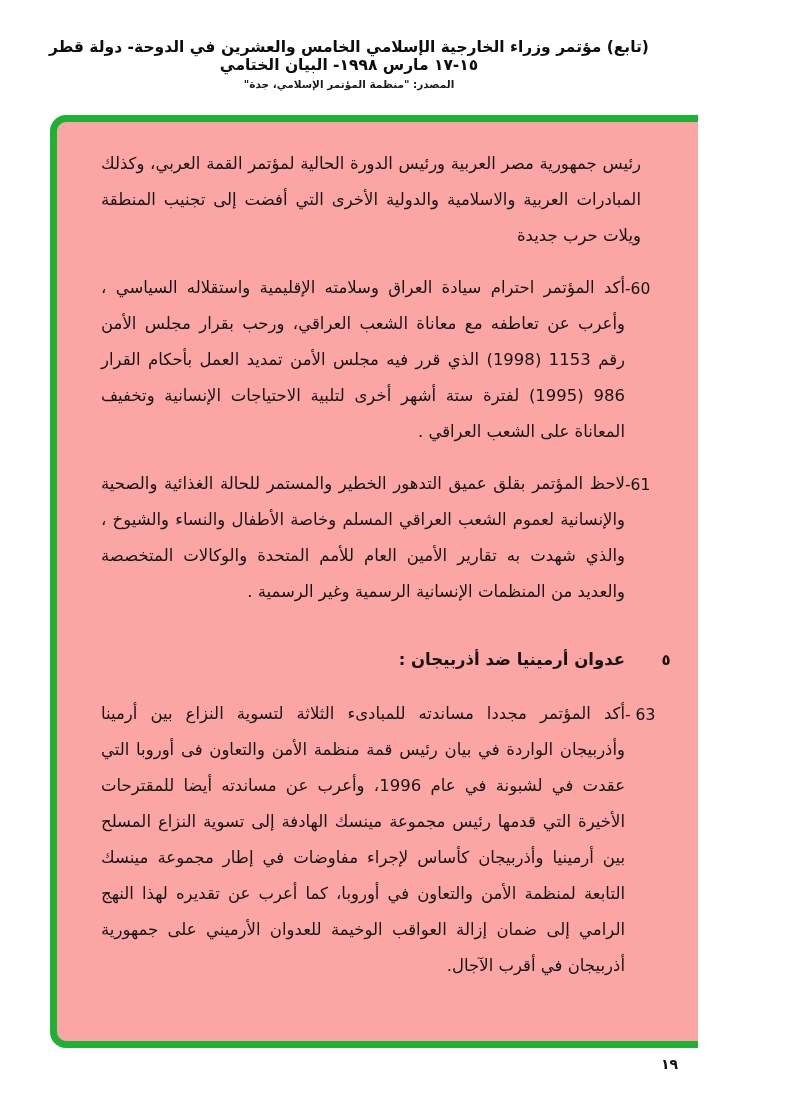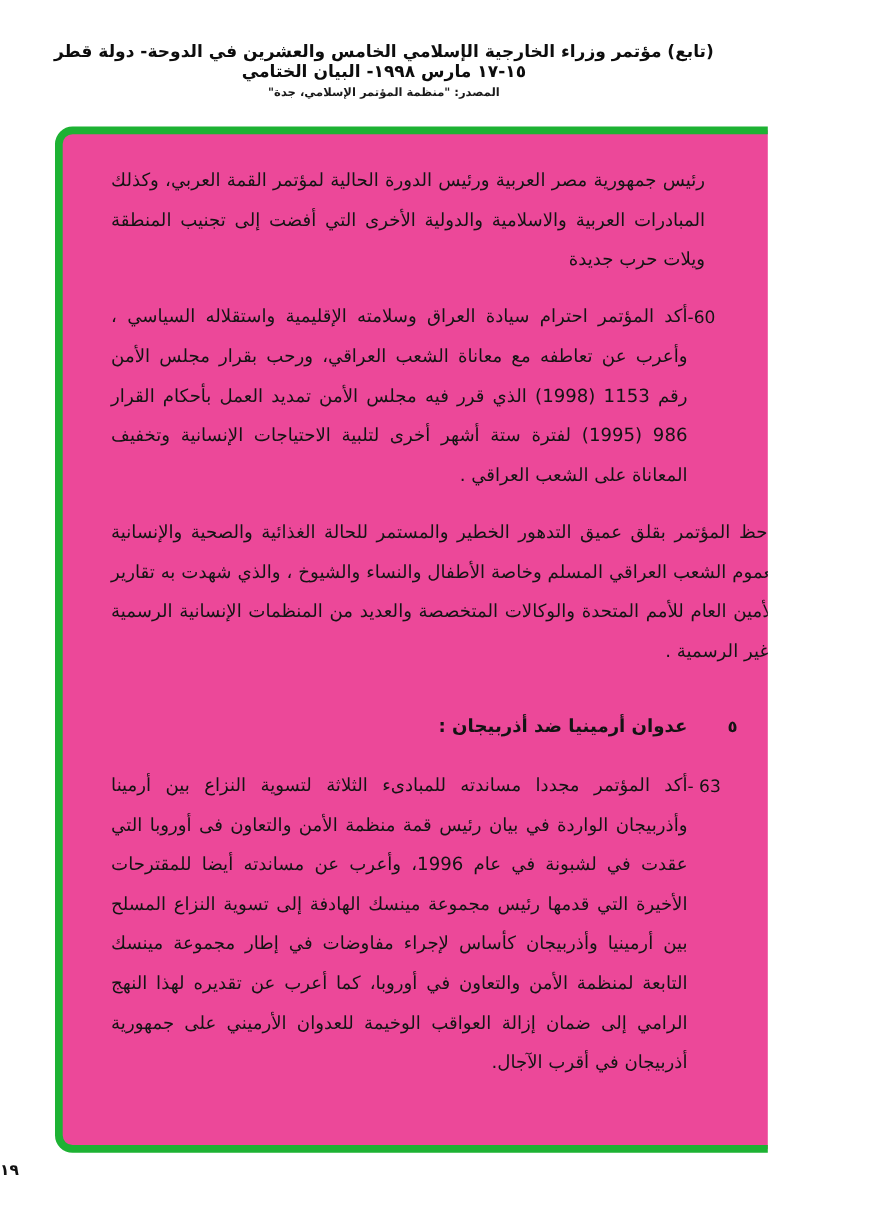--- a/index.html
+++ b/index.html
@@ -41,21 +41,21 @@
   }
   .frame {
     position: absolute;
     left: 50px;
     top: 115px;
     width: 690px;
     height: 933px;
     box-sizing: border-box;
     border: 7px solid #1db233;
     border-radius: 16px;
-    background: #ec4899;
+    background: #fca5a5;
   }
   .content {
     position: absolute;
     top: 24px;
     right: 26px;
     left: 44px;
     direction: rtl;
     font-size: 16.5px;
     line-height: 36px;
     color: #141414;
@@ -93,21 +93,21 @@
     flex: 1 1 auto;
     font-weight: bold;
     font-size: 16.5px;
     letter-spacing: 0.3px;
   }
   .page-number {
     position: absolute;
     top: 1056px;
     left: 0;
     right: 20px;
-    text-align: left;
+    text-align: right;
     direction: rtl;
     font-weight: bold;
     font-size: 14px;
     color: #111111;
   }
 </style>
 </head>
 <body>
 
 <div class="page">
@@ -120,20 +120,21 @@
     <div class="content">
 
       <div class="cont-para">رئيس جمهورية مصر العربية ورئيس الدورة الحالية لمؤتمر القمة العربي، وكذلك المبادرات العربية والاسلامية والدولية الأخرى التي أفضت إلى تجنيب المنطقة ويلات حرب جديدة</div>
 
       <div class="num-para">
         <div class="num-cell">-60</div>
         <div class="text-cell">أكد المؤتمر احترام سيادة العراق وسلامته الإقليمية واستقلاله السياسي ، وأعرب عن تعاطفه مع معاناة الشعب العراقي، ورحب بقرار مجلس الأمن رقم 1153 (1998) الذي قرر فيه مجلس الأمن تمديد العمل بأحكام القرار 986 (1995) لفترة ستة أشهر أخرى لتلبية الاحتياجات الإنسانية وتخفيف المعاناة على الشعب العراقي .</div>
       </div>
 
       <div class="num-para">
+        <div class="num-cell">-61</div>
         <div class="text-cell">لاحظ المؤتمر بقلق عميق التدهور الخطير والمستمر للحالة الغذائية والصحية والإنسانية لعموم الشعب العراقي المسلم وخاصة الأطفال والنساء والشيوخ ، والذي شهدت به تقارير الأمين العام للأمم المتحدة والوكالات المتخصصة والعديد من المنظمات الإنسانية الرسمية وغير الرسمية .</div>
       </div>
 
       <div class="num-para">
       </div>
 
       <div class="section-row">
         <div class="section-bullet">٥</div>
         <div class="section-heading">عدوان أرمينيا ضد أذربيجان :</div>
       </div>

